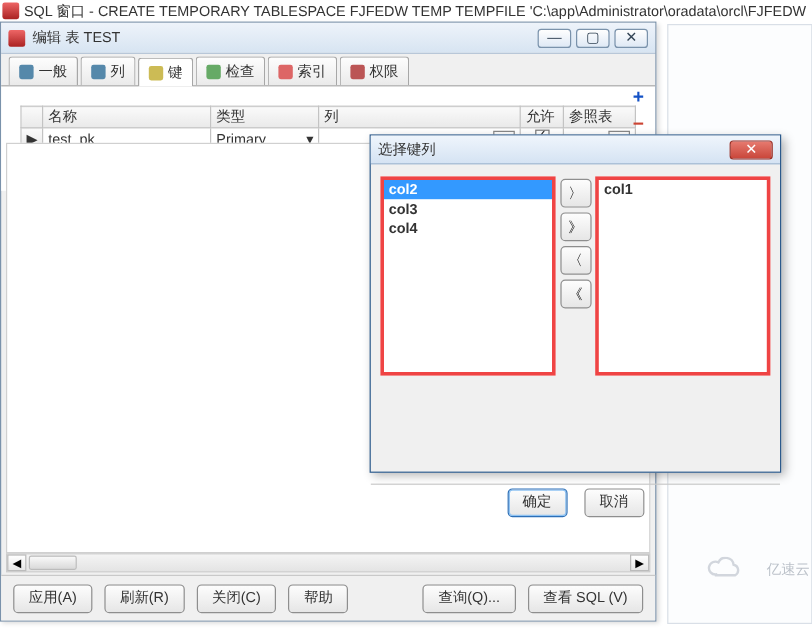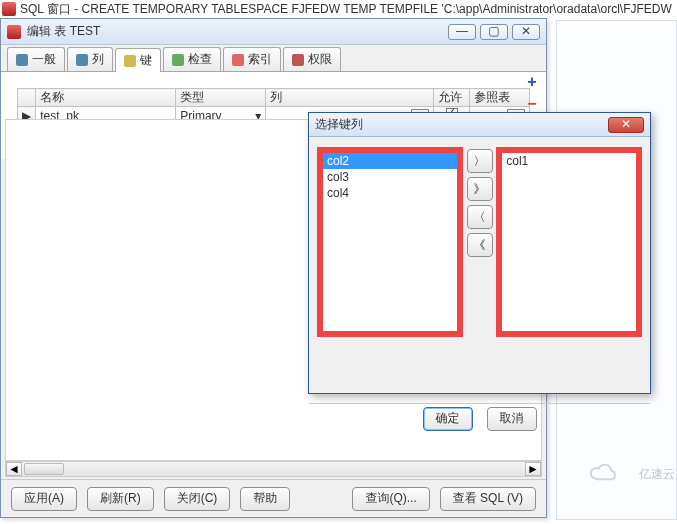--- a/index.html
+++ b/index.html
@@ -44,21 +44,21 @@
 .footer { position: absolute; left: 0; right: 0; bottom: 0; height: 38px; border-top: 1px solid #c9c9c9; background: #f0f0f0; display: flex; align-items: center; gap: 10px; padding: 0 10px; }
 .btn { height: 24px; padding: 0 12px; border: 1px solid #8e8e8e; border-radius: 4px; background: linear-gradient(#fdfdfd,#e6e6e6); color: #333; display: flex; align-items: center; }
 .dialog { position: absolute; left: 308px; top: 112px; width: 343px; height: 282px; border: 1px solid #2c5a8c; background: #f0f0f0; box-shadow: 3px 3px 8px rgba(0,0,0,.3); z-index: 5; }
 .dlg-titlebar { height: 24px; background: linear-gradient(#eff5fc,#d5e3f3); border-bottom: 1px solid #9db6d2; display: flex; align-items: center; padding: 0 6px; }
 .dlg-titlebar .ttitle { flex: 1; color: #333; }
 .dlg-close { width: 36px; height: 16px; background: linear-gradient(#e67a6f,#c9463a); border: 1px solid #9b2f25; border-radius: 3px; color: #fff; text-align: center; line-height: 13px; }
 .dlg-body { position: relative; padding: 8px; height: 222px; }
 .dlg-labels { display: flex; }
 .dlg-labels div:first-child { width: 158px; }
 .lists { display: flex; margin-top: 2px; align-items: flex-start; }
-.listbox { width: 148px; height: 190px; border: 6px solid #ef4444; background: #fff; overflow: hidden; font-family: "Courier New", monospace; }
+.listbox { width: 148px; height: 166px; border: 3px solid #ef4444; background: #fff; overflow: hidden; font-family: "Courier New", monospace; font-weight: bold; }
 .listbox .item { padding: 1px 4px; color: #333; }
 .listbox .item.sel { background: #3399ff; color: #fff; }
 .mover { width: 34px; display: flex; flex-direction: column; align-items: center; gap: 4px; padding-top: 2px; }
 .mover .mb { width: 26px; height: 24px; border: 1px solid #8e8e8e; border-radius: 4px; background: linear-gradient(#fdfdfd,#e6e6e6); text-align: center; line-height: 22px; font-family: "Segoe UI Symbol", sans-serif; }
 .dlg-footer { height: 30px; border-top: 1px solid #c9c9c9; display: flex; align-items: center; justify-content: center; gap: 14px; margin-top: 44px; }
 .btn.primary { border: 1px solid #2c6fb7; box-shadow: inset 0 0 0 1px #8ec2f2; }
 .watermark { position: absolute; right: 2px; bottom: 40px; z-index: 10; opacity: 0.75; display: flex; align-items: center; gap: 18px; color: #a6aeb8; font-size: 14px; }
 .watermark svg { width: 34px; height: 20px; }
 .right-pane { position: absolute; left: 556px; top: 20px; bottom: 4px; right: 0; border: 1px solid #d9dfe7; background: #fcfdfe; z-index: 0; }
 </style>

